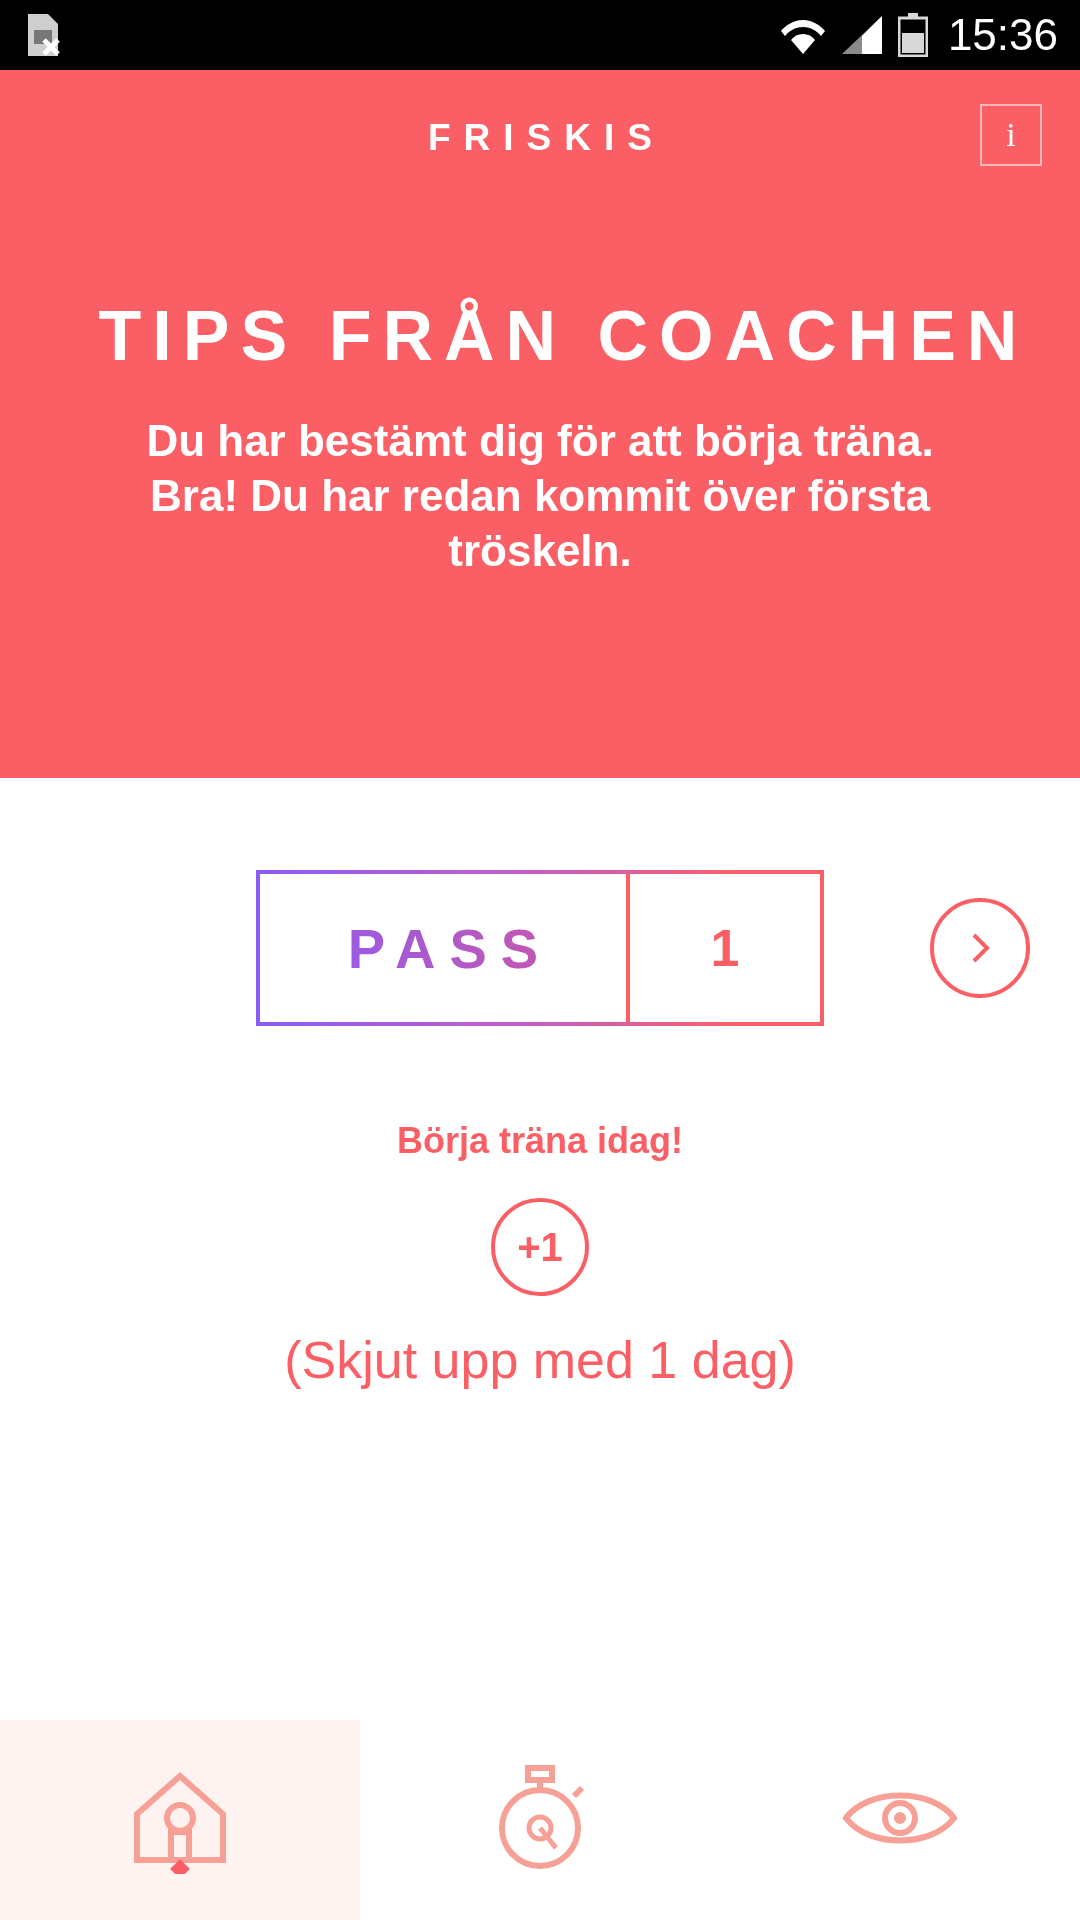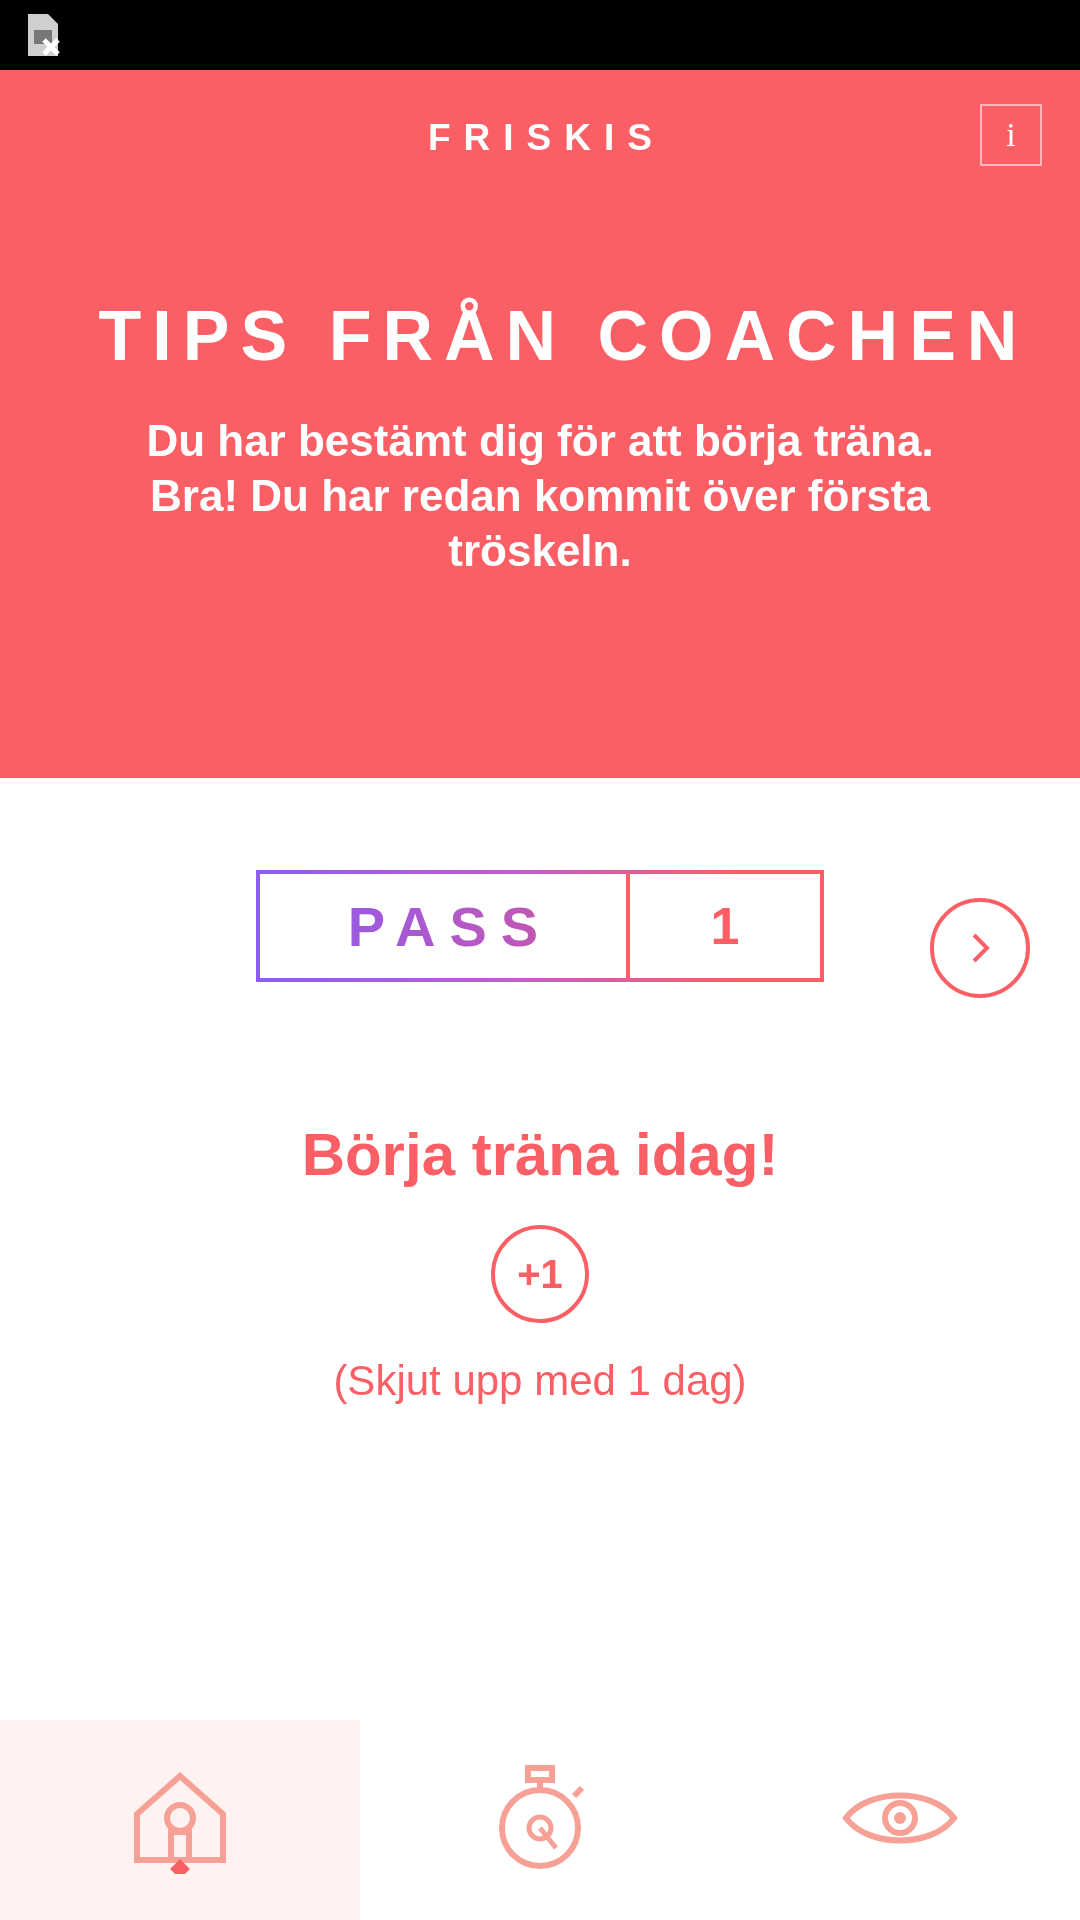--- a/index.html
+++ b/index.html
@@ -64,21 +64,21 @@
     margin-top:110px; text-align:center;
     color:#fa5f66; font-size:60px; font-weight:bold;
     letter-spacing:13px; line-height:1.18; text-indent:13px;
   }
 
   .pass-row {
     margin-top:92px; position:relative; height:160px;
   }
   .pass-box {
     position:absolute; left:256px; top:0;
-    width:568px; height:112px;
+    width:568px; height:156px;
     display:flex; align-items:stretch;
     border:4px solid #fa5f66;
     border-image:linear-gradient(90deg,#8b5cf6 0%,#c35cd0 45%,#fa5f66 85%) 1;
   }
   .pass-label {
     flex:0 0 370px;
     display:flex; align-items:center; justify-content:center;
     font-size:56px; font-weight:bold; letter-spacing:14px; text-indent:14px;
     background:linear-gradient(90deg,#8b5cf6 0%,#d2569f 100%);
     -webkit-background-clip:text; background-clip:text; color:transparent;
@@ -91,31 +91,31 @@
   }
   .next-arrow {
     position:absolute; left:930px; top:28px;
     width:100px; height:100px; border-radius:50%;
     border:4px solid #fa5f66;
     display:flex; align-items:center; justify-content:center;
   }
 
   .cta {
     margin-top:90px; text-align:center;
-    color:#fa5f66; font-size:60px; font-weight:bold;
+    color:#fa5f66; font-size:36px; font-weight:bold;
   }
   .plus-one {
     margin:36px auto 0; width:98px; height:98px; border-radius:50%;
     border:4px solid #fa5f66;
     display:flex; align-items:center; justify-content:center;
     color:#fa5f66; font-size:40px; font-weight:bold;
   }
   .postpone {
     margin-top:34px; text-align:center;
-    color:#fa5f66; font-size:42px; font-weight:400;
+    color:#fa5f66; font-size:52px; font-weight:400;
   }
 
   
   .bottomnav {
     position:absolute; left:0; bottom:0; width:1080px; height:200px;
     display:flex; background:#fff;
   }
   .navitem {
     flex:1; display:flex; align-items:center; justify-content:center;
   }
@@ -128,20 +128,42 @@
 
   <div class="statusbar">
     <div class="sb-left">
       <span>
         <svg class="icon-svg" width="42" height="46" viewBox="0 0 42 46">
           <path d="M6 2 h20 l10 10 v32 H6 Z" fill="#cfcfcf"></path>
           <rect x="12" y="18" width="18" height="14" fill="#777"></rect>
           <path d="M22 28 l14 14 M36 28 l-14 14" stroke="#fff" stroke-width="5" fill="none"></path>
         </svg>
       </span>
+    </div>
+    <div class="sb-right">
+      <span>
+        <svg class="icon-svg" width="46" height="42" viewBox="0 0 46 42">
+          <path d="M23 6 C13 6 5 12 1 17 l4 5 C9 17 15 13 23 13 c8 0 14 4 18 9 l4-5 C41 12 33 6 23 6 Z" fill="#ffffff"></path>
+          <path d="M23 20 c-5 0-9 2-12 6 l12 14 12-14 c-3-4-7-6-12-6 Z" fill="#ffffff"></path>
+        </svg>
+      </span>
+      <span>
+        <svg class="icon-svg" width="44" height="42" viewBox="0 0 44 42">
+          <path d="M2 40 L42 2 L42 40 Z" fill="#8a8a8a"></path>
+          <path d="M22 22 L42 2 L42 40 L22 40 Z" fill="#ffffff"></path>
+        </svg>
+      </span>
+      <span>
+        <svg class="icon-svg" width="30" height="44" viewBox="0 0 30 44">
+          <rect x="10" y="0" width="10" height="5" fill="#d8d8d8"></rect>
+          <rect x="1" y="5" width="28" height="38" fill="none" stroke="#d8d8d8" stroke-width="3"></rect>
+          <rect x="4" y="20" width="22" height="20" fill="#d8d8d8"></rect>
+        </svg>
+      </span>
+      <span class="sb-clock">15:36</span>
     </div>
   </div>
 
   <div class="hero">
     <div class="hero-bar">
       <div class="brand">FRISKIS</div>
       <div class="info-btn">i</div>
     </div>
     <div class="hero-title">TIPS FRÅN COACHEN</div>
     <div class="hero-sub">Du har bestämt dig för att börja träna. Bra! Du har redan kommit över första tröskeln.</div>

